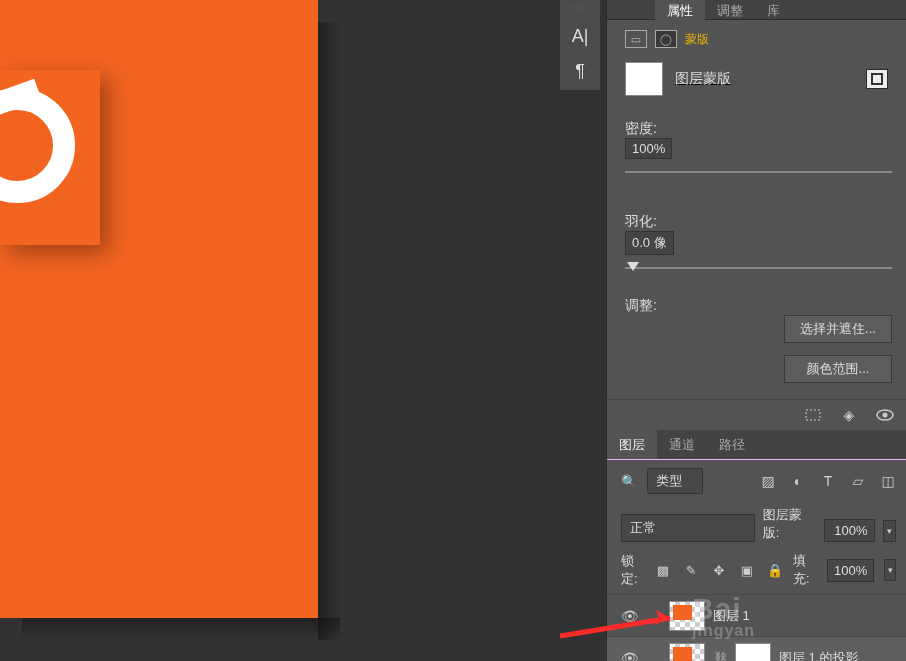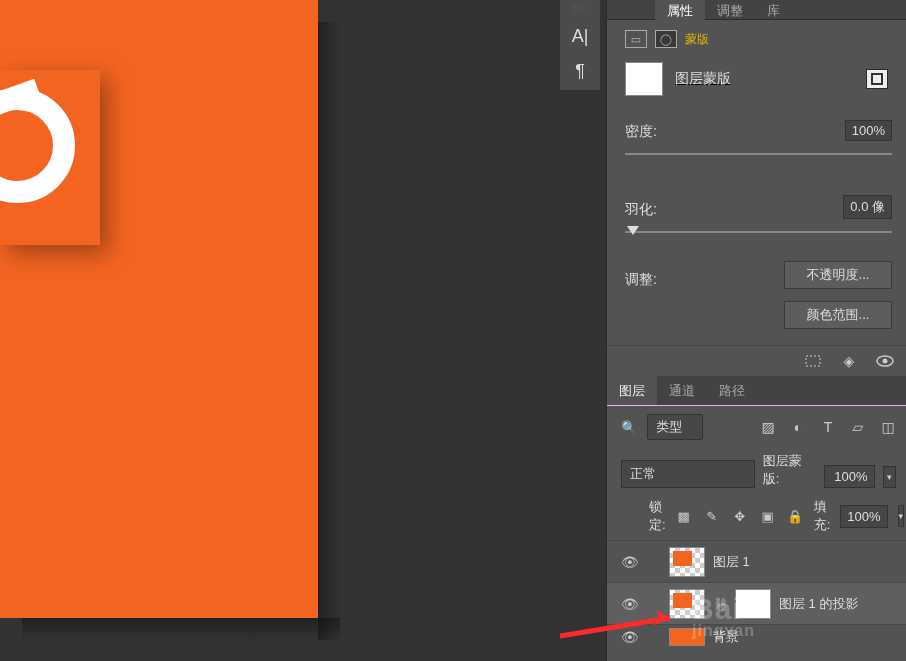--- a/index.html
+++ b/index.html
@@ -28,21 +28,21 @@
   .mask-row .micon.sel { background:#393939; }
   .mask-label { color: #eab308; font-size: 12px; }
 
   .mask-thumb-row { display: flex; align-items: center; padding: 6px 18px; gap: 12px; text-decoration: underline; }
   .mask-thumb { width: 38px; height: 34px; background: #fff; border: 1px solid #888; }
   .mask-thumb-label { color: #ddd; font-size: 14px; }
   .mask-disable { margin-left: auto; width: 22px; height: 20px; border: 1px solid #2b2b2b; background:#eee; display:flex;align-items:center;justify-content:center;}
   .mask-disable .inner { width: 12px; height: 12px; border: 2px solid #333; }
 
   .prop-section { padding: 18px 14px 4px 18px; position: relative; }
-  .prop-row { display: flex; align-items: flex-end; margin-bottom: 12px; }
+  .prop-row { display: flex; align-items: flex-start; margin-bottom: 12px; flex-direction: column; }
   .prop-row .plabel { color: #ddd; font-size: 14px; flex: 1; }
   .prop-row .pval { background: #444; color: #ddd; font-size: 13px; border: 1px solid #333; padding: 2px 6px; min-width: 44px; text-align: right; }
   .prop-row .pbtn { background: #5d5d5d; border: 1px solid #3a3a3a; color: #ddd; font-size: 13px; padding: 4px 10px; margin-left: auto; min-width: 108px; text-align:center; }
   .slider-track { height: 2px; background: #888; position: relative; margin: 0 0 14px 0; }
   .slider-handle { position: absolute; top: -5px; left: 2px; width: 0; height: 0; border-left: 6px solid transparent; border-right: 6px solid transparent; border-top: 9px solid #ddd; }
 
   .panel-footer-icons { display: flex; justify-content: flex-end; gap: 18px; padding: 8px 12px; border-top: 1px solid #444; }
   .pficon { width: 18px; height: 14px; display: flex; align-items: center; justify-content: center; color: #ccc; font-size: 14px;}
 
   .layers-tabs { display: flex; height: 30px; background: #434343; border-bottom: 1px solid #f0abfc; font-size: 13px; color: #aaa; align-items: stretch; }
@@ -54,21 +54,21 @@
   .type-select { background:#474747; color:#ddd; border:1px solid #333; font-size:13px; padding: 3px 20px 3px 8px; border-radius:2px; position:relative;}
   .filter-icons { display:flex; gap:14px; margin-left:auto; color:#ccc; font-size:14px; align-items:center;}
   .fi { width:16px; height:16px; display:flex;align-items:center;justify-content:center; }
 
   .blend-row { display:flex; align-items:flex-end; padding: 4px 10px 4px 14px; gap: 8px; font-size:13px; color:#ddd; }
   .blend-select { background:#474747; color:#ddd; border:1px solid #333; font-size:13px; padding: 4px 24px 4px 8px; width:138px; }
   .opac-label { margin-left:auto; }
   .opac-val { background:#474747; border:1px solid #333; padding: 3px 6px; width:52px; text-align:right; }
   .drop { width:14px; height:22px; border:1px solid #333; background:#474747; display:flex;align-items:center;justify-content:center;font-size:9px;color:#ccc;}
 
-  .lock-row { display:flex; align-items:center; padding: 6px 10px 6px 14px; gap: 10px; font-size:13px; color:#ddd;margin-left:28px; }
+  .lock-row { display:flex; align-items:center; padding: 6px 10px 6px 14px; gap: 10px; font-size:13px; color:#ddd; }
   .lock-icons { display:flex; gap:12px; color:#ccc; font-size:13px; }
   .lock-icons .li { width:16px;height:16px;display:flex;align-items:center;justify-content:center;}
 
   .layer-list { }
   .layer-row { display:flex; align-items:center; height: 42px; border-top:1px solid #484848; padding: 0 4px 0 14px; font-size:13px; color:#ddd; gap:8px; position:relative;}
   .layer-row.selected { background:#5f5f5f; }
   .eye { width:16px; color:#ccc; font-size:14px; text-align:center; }
   .layer-thumb { width:36px; height:30px; border:1px solid #888; background:#f4f4f4; }
   .layer-thumb.checker { background: repeating-conic-gradient(#ccc 0 25%, #fff 0 50%) 0 0/10px 10px; position:relative;}
   .layer-thumb.checker::after { content:""; position:absolute; left:3px; top:3px; right:12px; bottom:10px; background:#F36421; }
@@ -139,21 +139,21 @@
       <span class="pval">0.0 像</span>
     </div>
     <div class="slider-track">
       <div class="slider-handle"></div>
     </div>
 
     <div style="height:14px"></div>
 
     <div class="prop-row">
       <span class="plabel">调整:</span>
-      <span class="pbtn">不透明度...</span>
+      <span class="pbtn">选择并遮住...</span>
     </div>
     <div class="prop-row">
       <span class="pbtn" style="margin-left:auto">颜色范围...</span>
     </div>
   </div>
 
   <div class="panel-footer-icons">
     <div class="pficon">
       <svg width="16" height="12">
           <rect x="1" y="1" width="14" height="10" fill="none" stroke="#ccc" stroke-dasharray="2 2"></rect>

